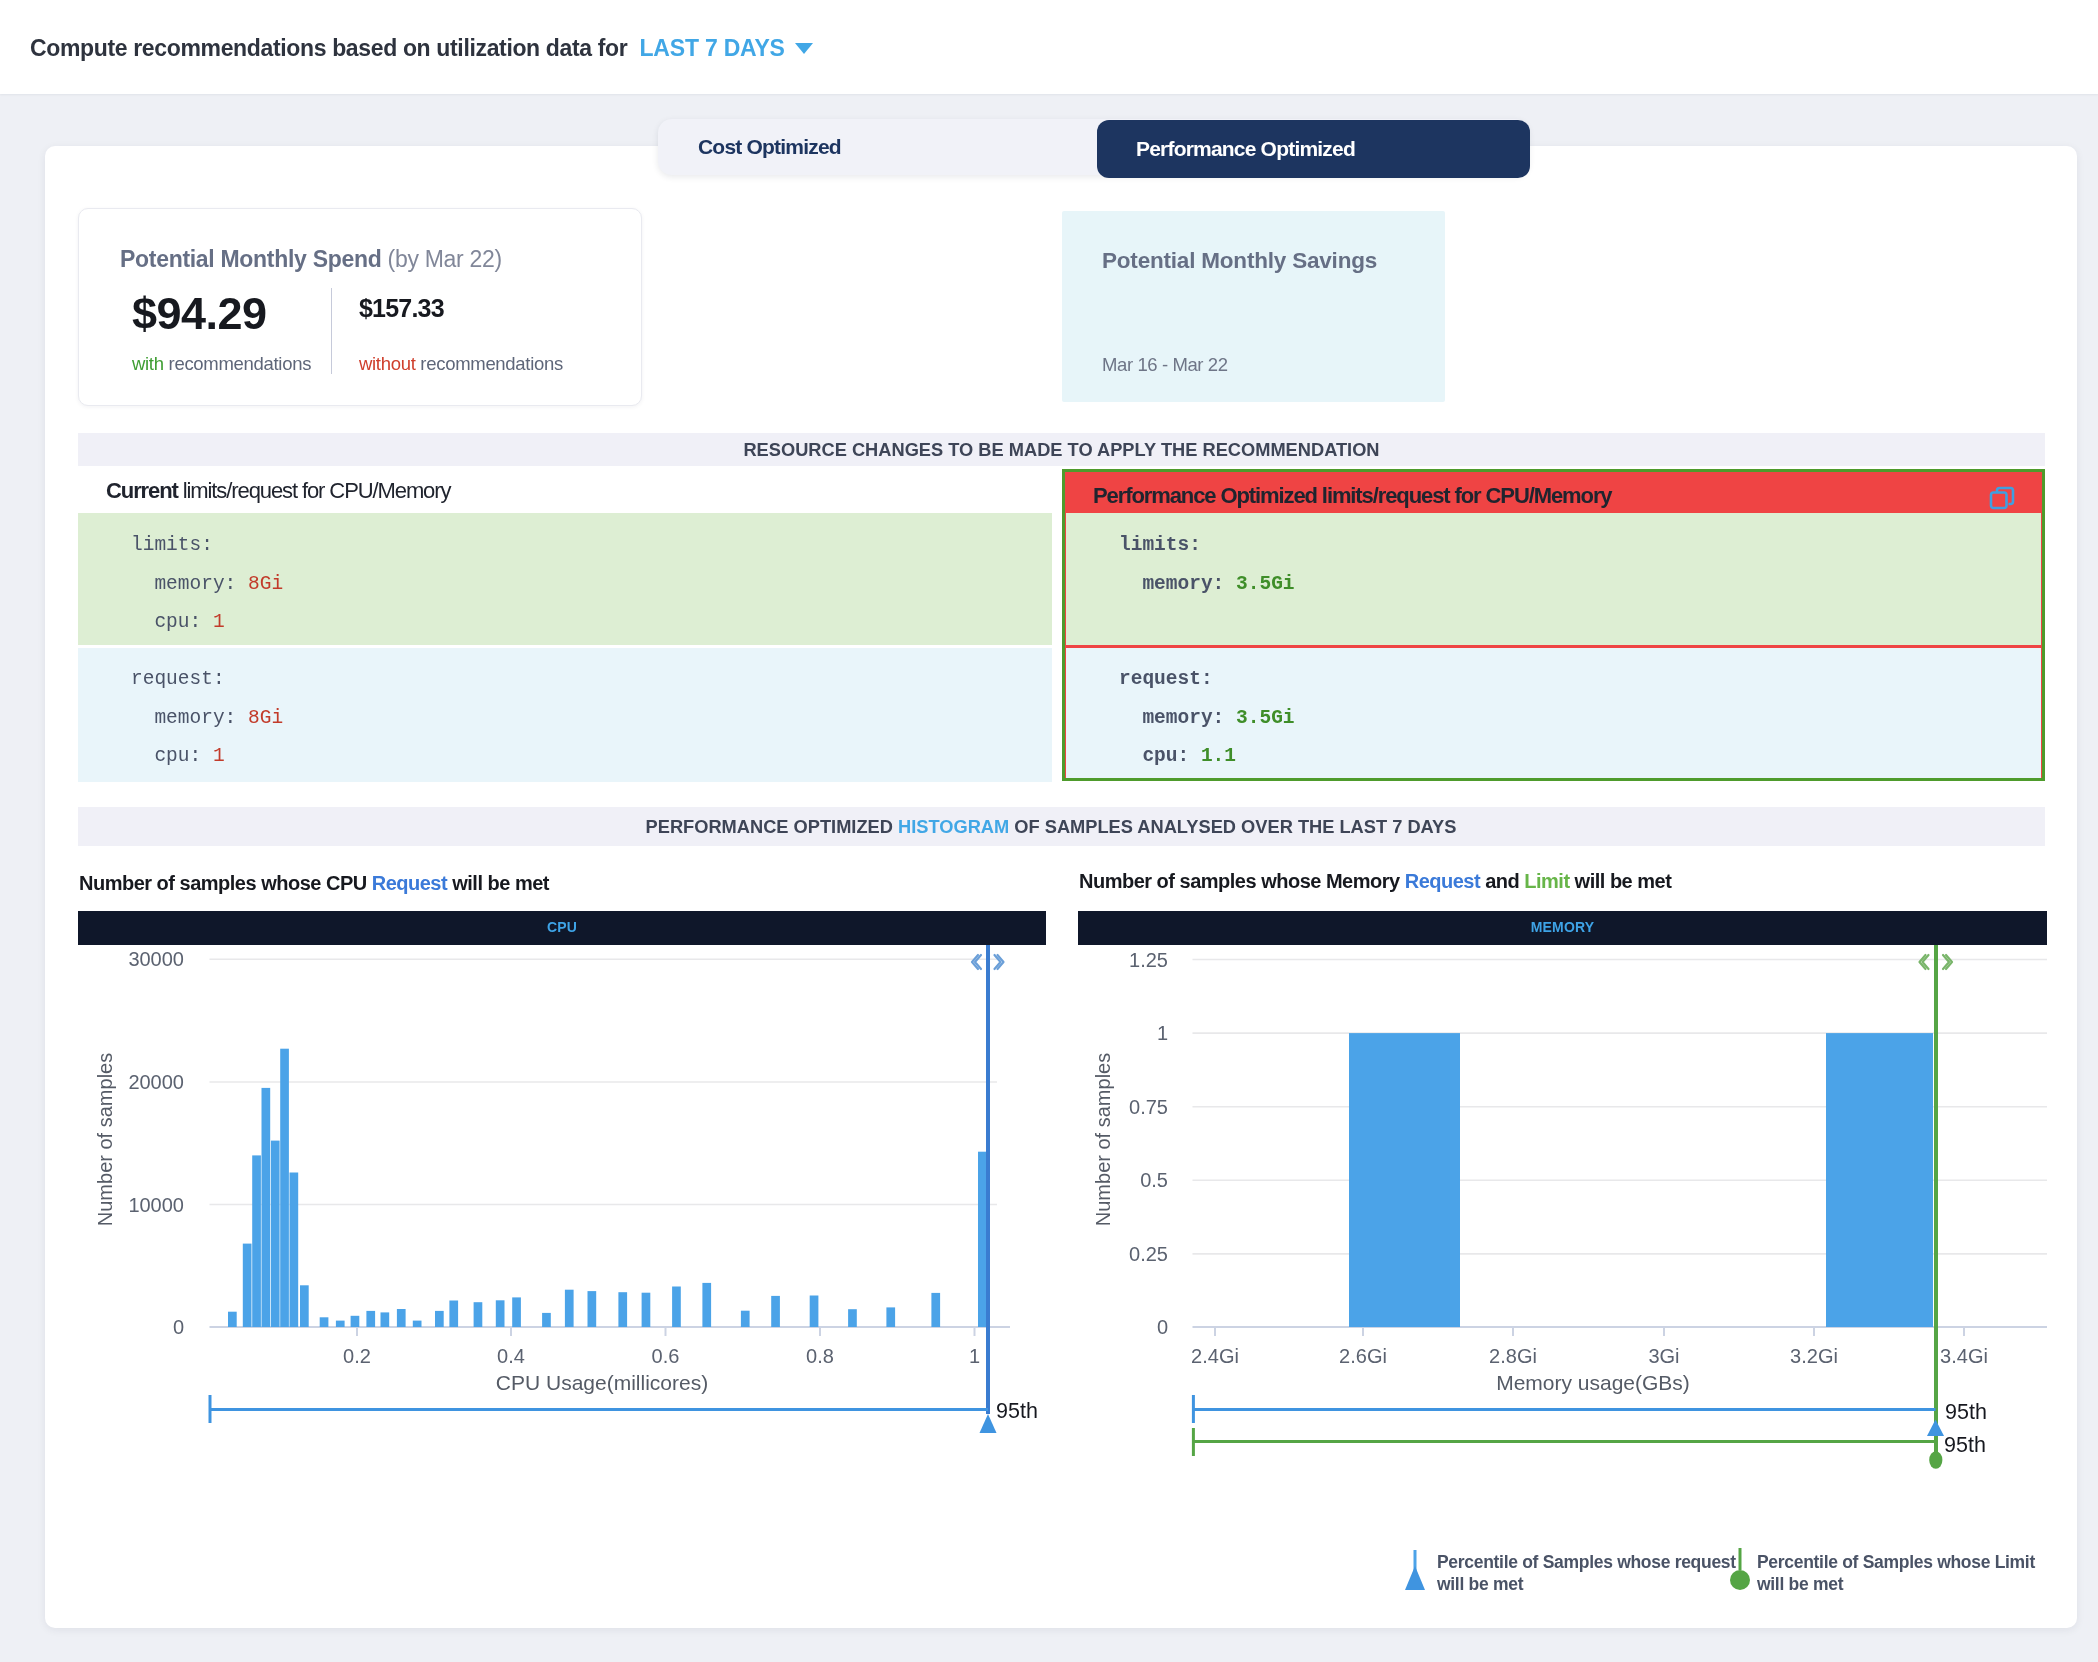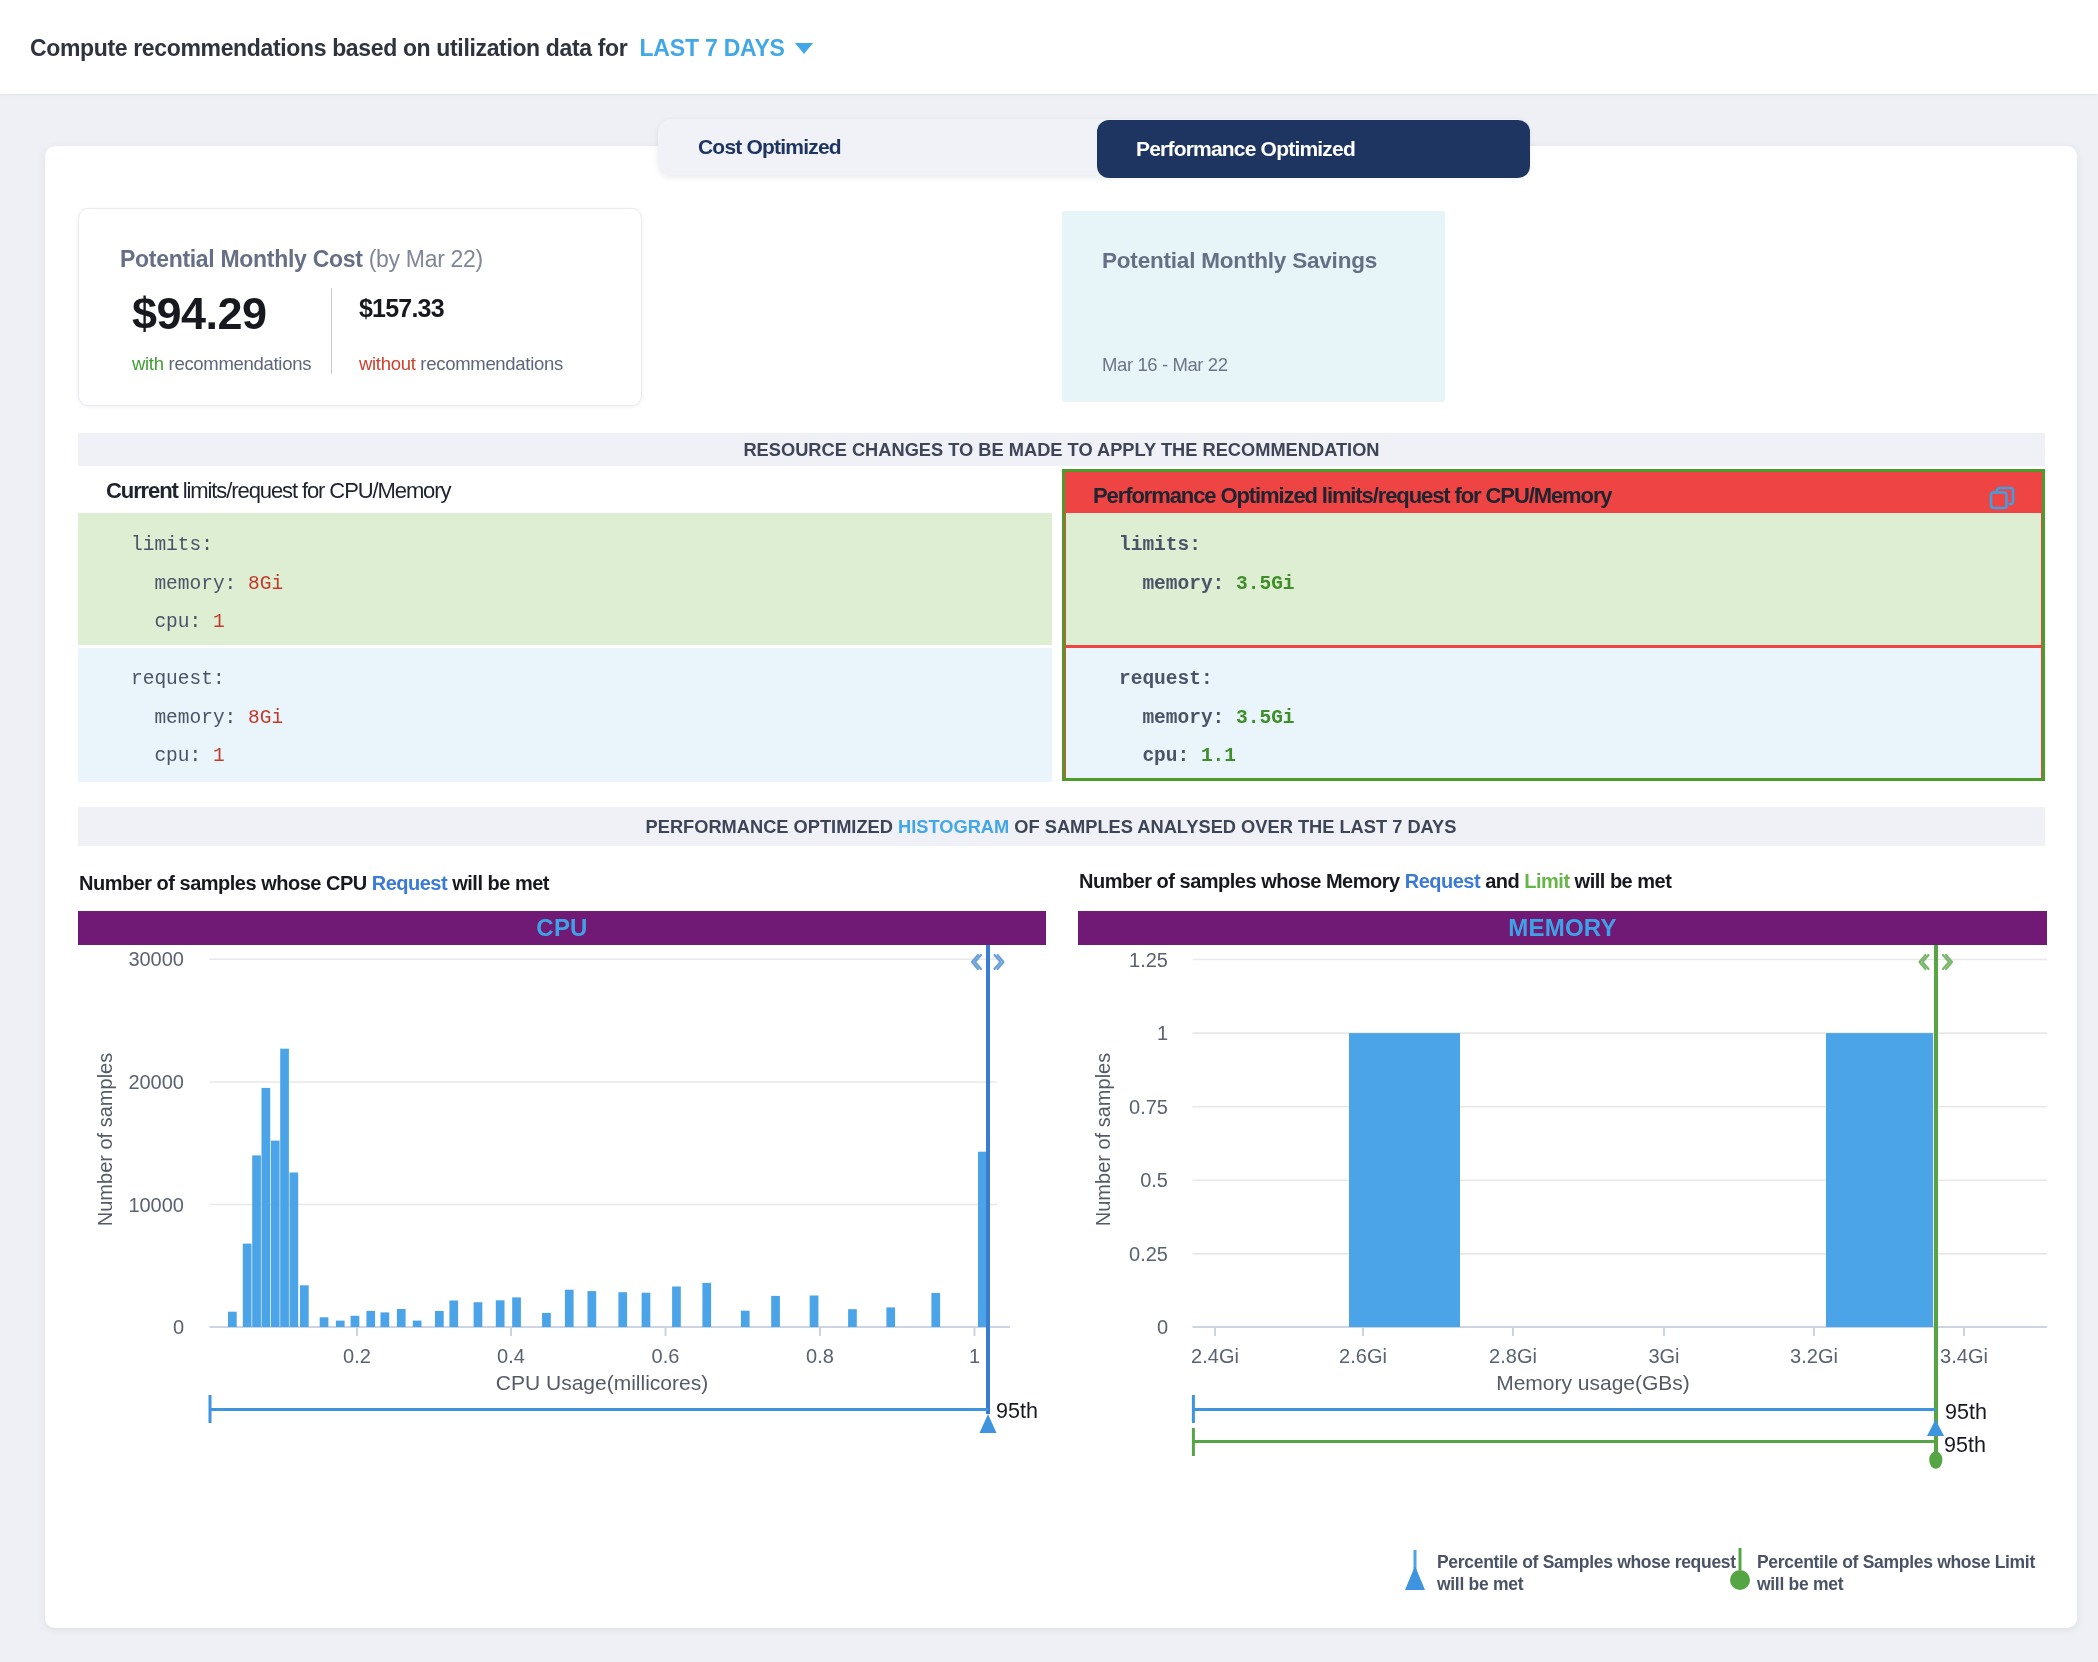--- a/index.html
+++ b/index.html
@@ -61,37 +61,37 @@
   .val-red { color:#c23b2a; }
   .val-green { color:#3f8e29; }
 
   .perf-panel { left:1062px; top:469px; width:983px; height:312px; border:3px solid #4e9b2c; background:#ef4444;font-weight:bold; }
   .perf-head { position:absolute; left:28px; top:11px; font-size:22px; color:#20242e; letter-spacing:-1.1px; }
 
   
   .chart-title { font-size:20px; font-weight:700; color:#17191f; letter-spacing:-0.5px; }
   .ct-blue { color:#3b7ad9; }
   .ct-green { color:#67b549; }
-  .chart-band { background:#701a75; text-align:center; font-size:24px; font-weight:700; color:#3ea3e6; letter-spacing:0.2px; }
+  .chart-band { background:#0f172a; text-align:center; font-size:14px; font-weight:700; color:#3ea3e6; letter-spacing:0.2px; }
 </style>
 </head>
 <body>
 <div id="page">
   <div class="abs maincard"></div>
   <div class="abs topbar"></div>
   <div class="abs topbar-text">Compute recommendations based on utilization data for&nbsp; <span class="topbar-blue">LAST 7 DAYS</span><span class="caret"></span></div>
 
   <div class="abs tabs-bg"></div>
   <div class="abs tab-cost">Cost Optimized</div>
   <div class="abs tab-perf">
       <span>Performance Optimized</span>
     </div>
 
   <div class="abs spend"></div>
-  <div class="abs spend-title"><b>Potential Monthly Cost</b> (by Mar 22)</div>
+  <div class="abs spend-title"><b>Potential Monthly Spend</b> (by Mar 22)</div>
   <div class="abs spend-big">$94.29</div>
   <div class="abs spend-div"></div>
   <div class="abs spend-small">$157.33</div>
   <div class="abs spend-sub1"><span class="green-w">with</span> recommendations</div>
   <div class="abs spend-sub2"><span class="red-w">without</span> recommendations</div>
 
   <div class="abs savings">
     <div class="savings-title">Potential Monthly Savings</div>
     <div class="savings-date">Mar 16 - Mar 22</div>
   </div>

